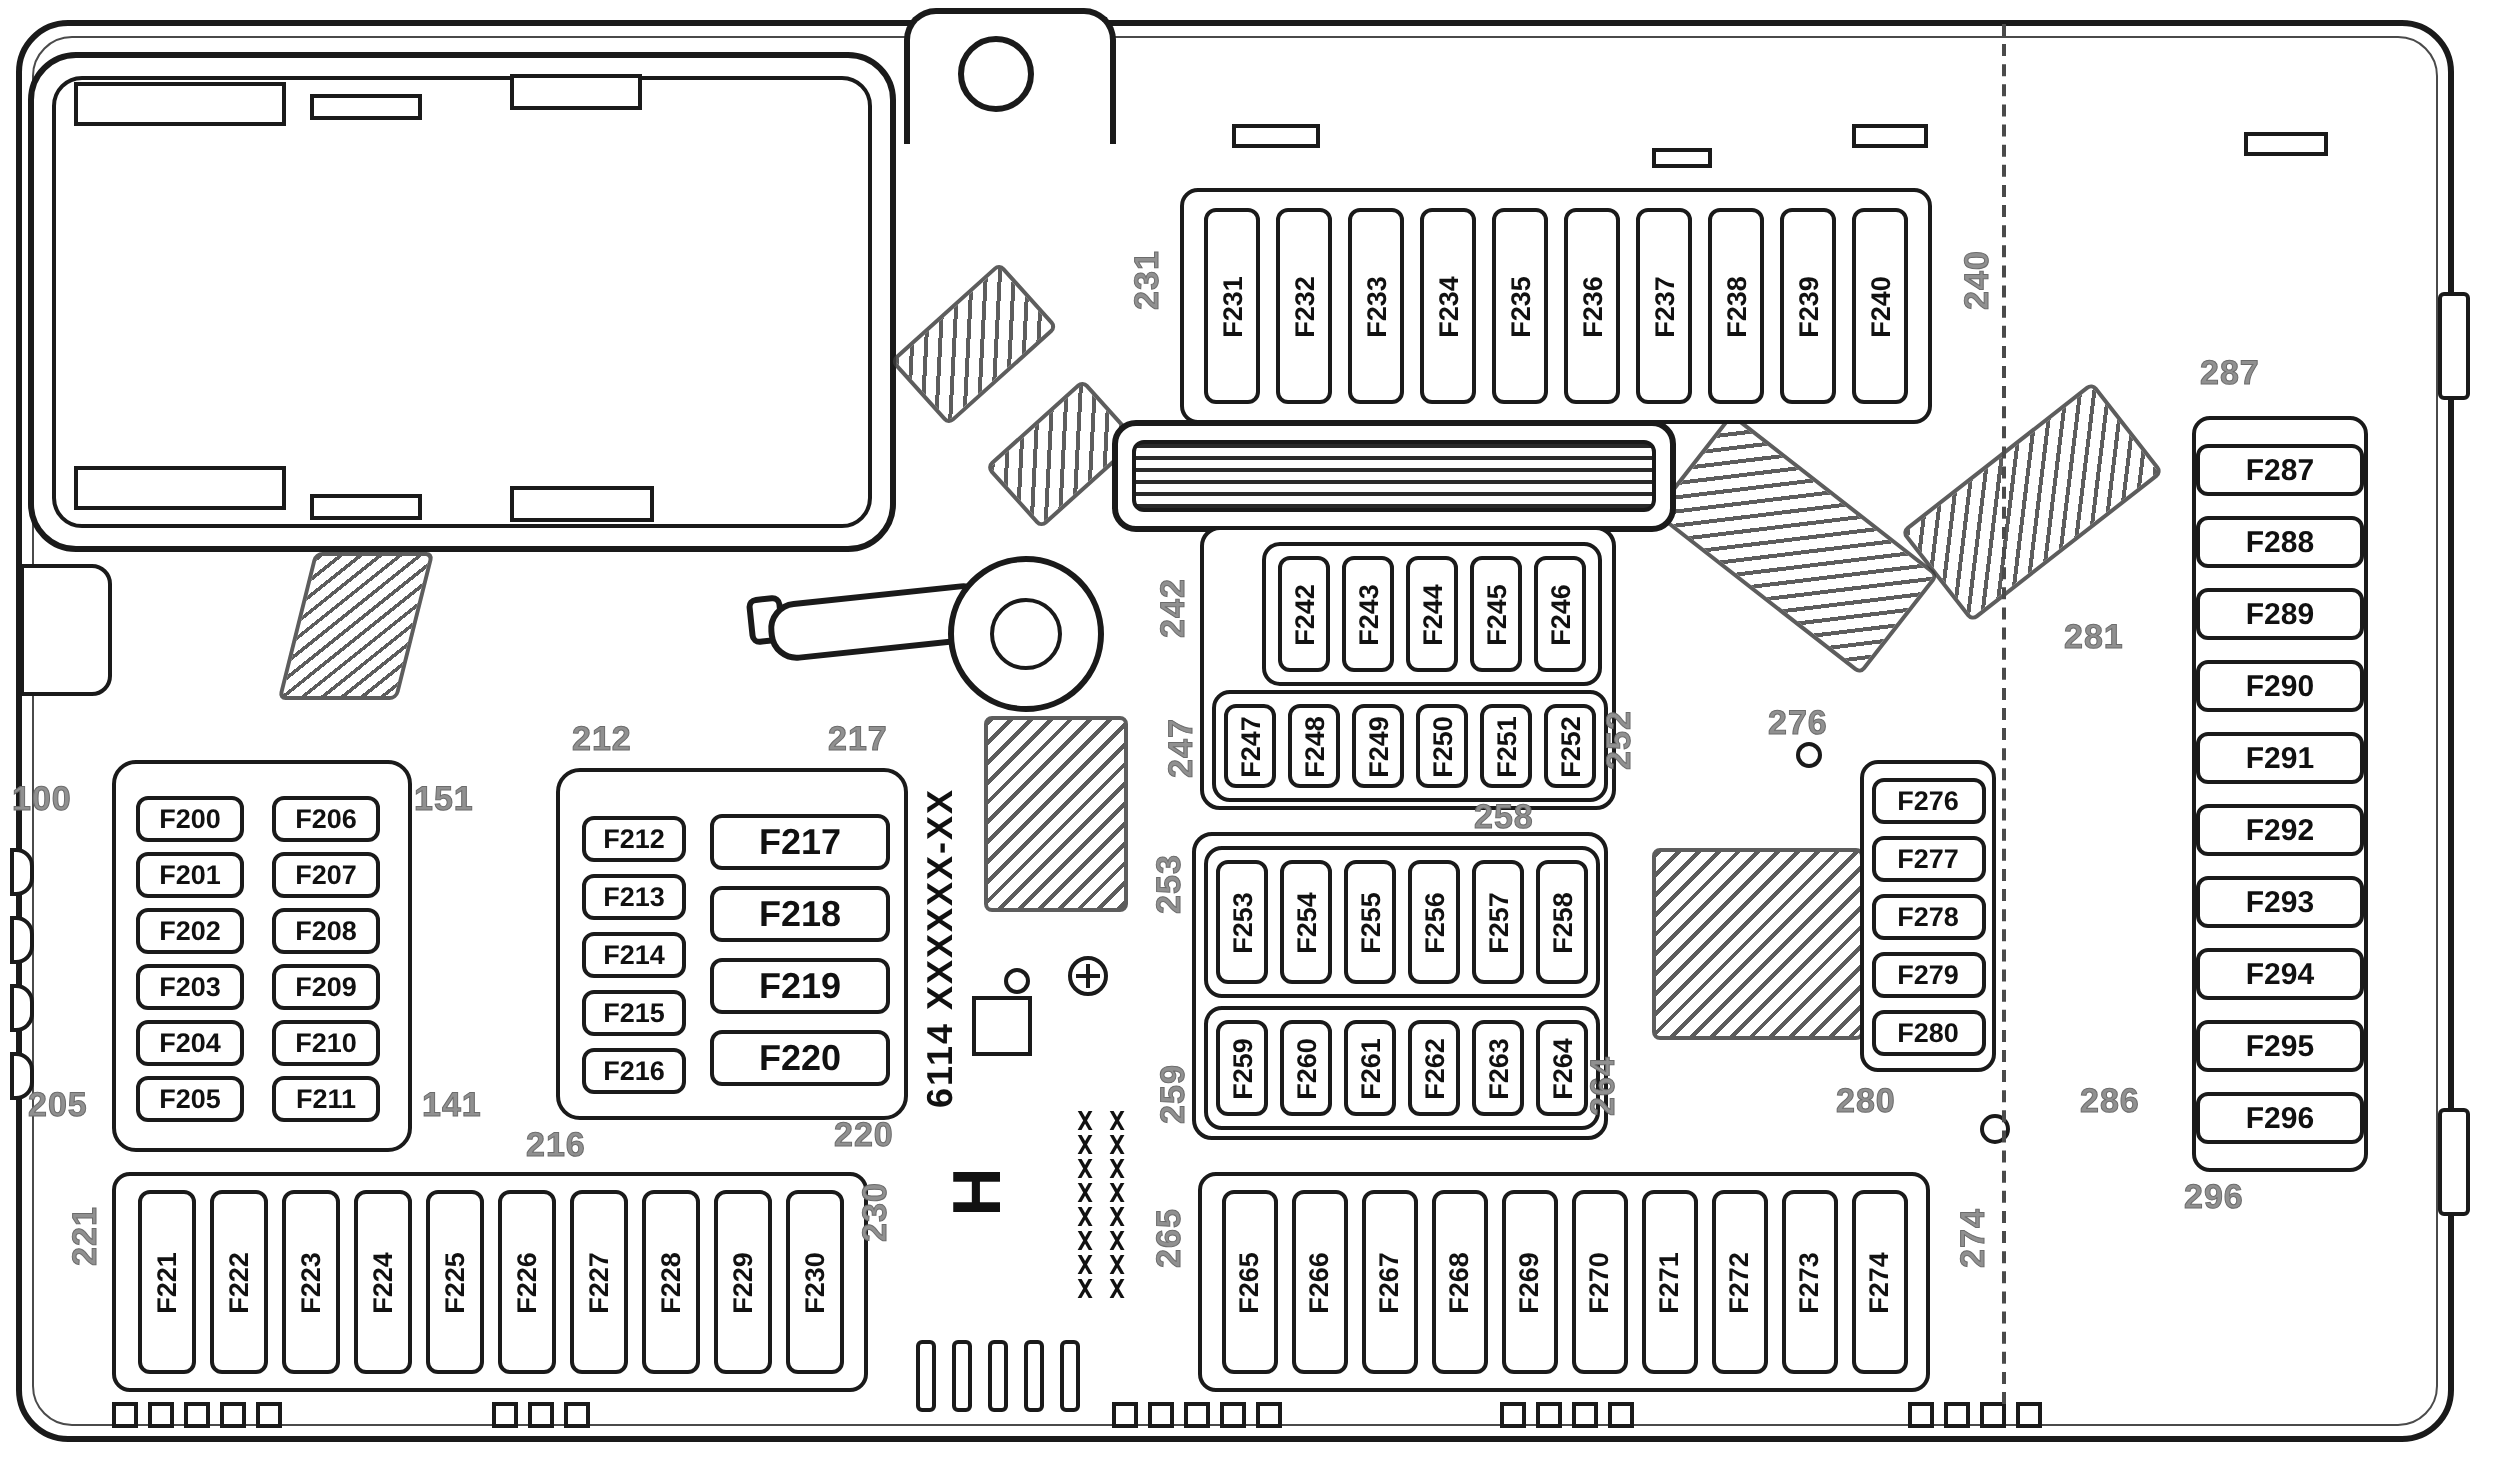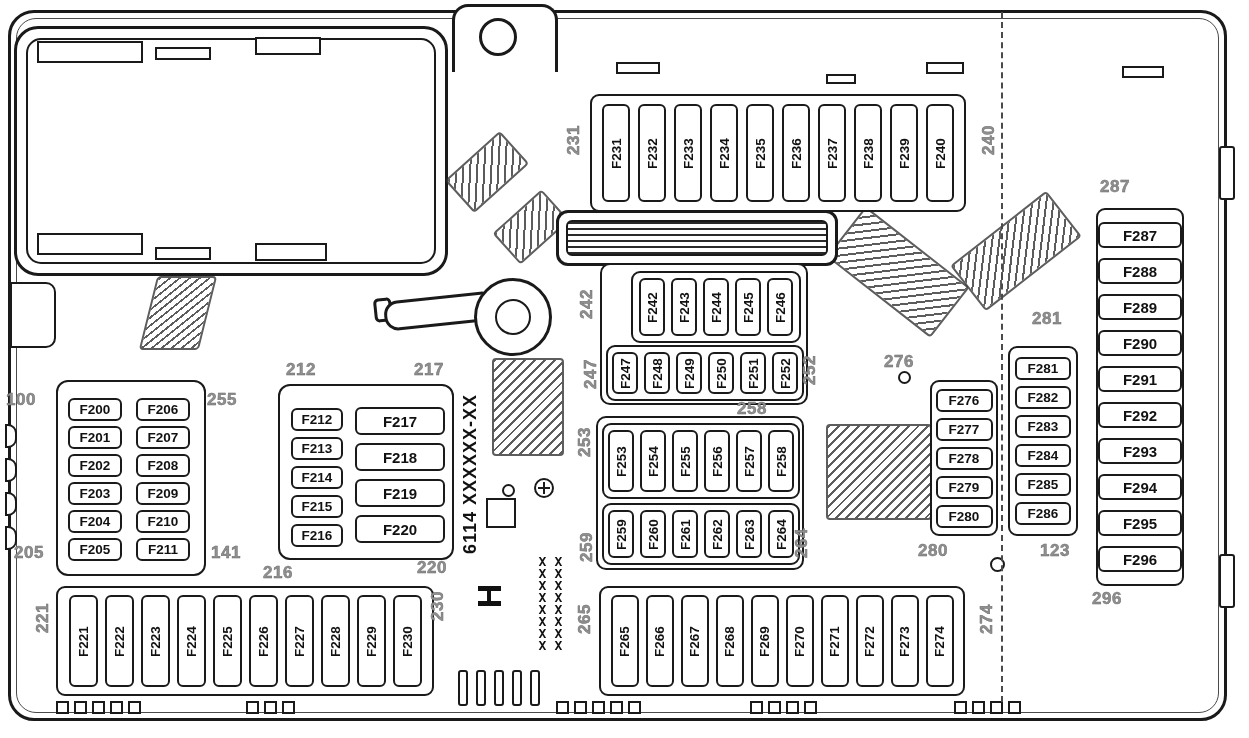--- a/index.html
+++ b/index.html
@@ -52,21 +52,21 @@
   #bank-259{left:602px;top:503px;width:198px;height:62px;gap:6px}
   #bank-259 .fuse{width:26px;height:48px}
   #bank-200{left:64px;top:390px;width:62px;height:178px;gap:5px}
   #bank-200 .fuse{width:54px;height:23px}
   #bank-206{left:132px;top:390px;width:62px;height:178px;gap:5px}
   #bank-206 .fuse{width:54px;height:23px}
   #bank-212{left:288px;top:402px;width:58px;height:150px;gap:6px}
   #bank-212 .fuse{width:52px;height:23px}
   #bank-217{left:352px;top:400px;width:96px;height:150px;gap:8px}
   #bank-217 .fuse{width:90px;height:28px}
-  #bank-217 .fuse-text{font-size:15px}
+  #bank-217 .fuse-text{font-size:18px}
   #bank-276{left:930px;top:380px;width:68px;height:156px;gap:6px}
   #bank-276 .fuse{width:57px;height:23px}
   #bank-281{left:1008px;top:346px;width:70px;height:190px;gap:6px}
   #bank-281 .fuse{width:56px;height:23px}
   #bank-287{left:1096px;top:208px;width:88px;height:378px;gap:10px}
   #bank-287 .fuse{width:84px;height:26px}
   #bank-287 .fuse-text{font-size:15px}
 
   
   .block { position:absolute; border:2.5px solid var(--line); border-radius:12px; background:#fff; }
@@ -448,40 +448,20 @@
       <div class="fuse">
         <span class="fuse-text">F278</span>
       </div>
       <div class="fuse">
         <span class="fuse-text">F279</span>
       </div>
       <div class="fuse">
         <span class="fuse-text">F280</span>
       </div>
     </div>
-  <div class="bank col" id="bank-281">
-      <div class="fuse">
-        <span class="fuse-text">F281</span>
-      </div>
-      <div class="fuse">
-        <span class="fuse-text">F282</span>
-      </div>
-      <div class="fuse">
-        <span class="fuse-text">F283</span>
-      </div>
-      <div class="fuse">
-        <span class="fuse-text">F284</span>
-      </div>
-      <div class="fuse">
-        <span class="fuse-text">F285</span>
-      </div>
-      <div class="fuse">
-        <span class="fuse-text">F286</span>
-      </div>
-    </div>
   <div class="bank col" id="bank-287">
       <div class="fuse">
         <span class="fuse-text">F287</span>
       </div>
       <div class="fuse">
         <span class="fuse-text">F288</span>
       </div>
       <div class="fuse">
         <span class="fuse-text">F289</span>
       </div>
@@ -503,21 +483,21 @@
       <div class="fuse">
         <span class="fuse-text">F295</span>
       </div>
       <div class="fuse">
         <span class="fuse-text">F296</span>
       </div>
     </div>
 
   <div class="glabel" style="left:6px;top:390px">100</div>
   <div class="glabel" style="left:14px;top:543px">205</div>
-  <div class="glabel" style="left:207px;top:390px">255</div>
+  <div class="glabel" style="left:207px;top:390px">151</div>
   <div class="glabel" style="left:211px;top:543px">141</div>
   <div class="glabel" style="left:286px;top:360px">212</div>
   <div class="glabel" style="left:263px;top:563px">216</div>
   <div class="glabel" style="left:414px;top:360px">217</div>
   <div class="glabel" style="left:417px;top:558px">220</div>
   <div class="glabel v" style="left:28px;top:608px">221</div>
   <div class="glabel v" style="left:423px;top:596px">230</div>
   <div class="glabel v" style="left:559px;top:130px">231</div>
   <div class="glabel v" style="left:974px;top:130px">240</div>
   <div class="glabel v" style="left:572px;top:294px">242</div>
@@ -525,21 +505,21 @@
   <div class="glabel v" style="left:795px;top:360px">252</div>
   <div class="glabel v" style="left:570px;top:432px">253</div>
   <div class="glabel" style="left:737px;top:399px">258</div>
   <div class="glabel v" style="left:572px;top:537px">259</div>
   <div class="glabel v" style="left:787px;top:533px">264</div>
   <div class="glabel v" style="left:570px;top:609px">265</div>
   <div class="glabel v" style="left:972px;top:609px">274</div>
   <div class="glabel" style="left:884px;top:352px">276</div>
   <div class="glabel" style="left:918px;top:541px">280</div>
   <div class="glabel" style="left:1032px;top:309px">281</div>
-  <div class="glabel" style="left:1040px;top:541px">123</div>
+  <div class="glabel" style="left:1040px;top:541px">286</div>
   <div class="glabel" style="left:1100px;top:177px">287</div>
   <div class="glabel" style="left:1092px;top:589px">296</div>
 
   <div id="part-number">6114 XXXXXX-XX</div>
   <div id="sq-mark"></div>
   <div id="h-mark">H</div>
   <div class="xcol" style="left:535px;top:554px">XXXXXXXX</div>
   <div class="xcol" style="left:551px;top:554px">XXXXXXXX</div>
 
   <div class="hole" style="left:502px;top:484px;width:13px;height:13px"></div>

